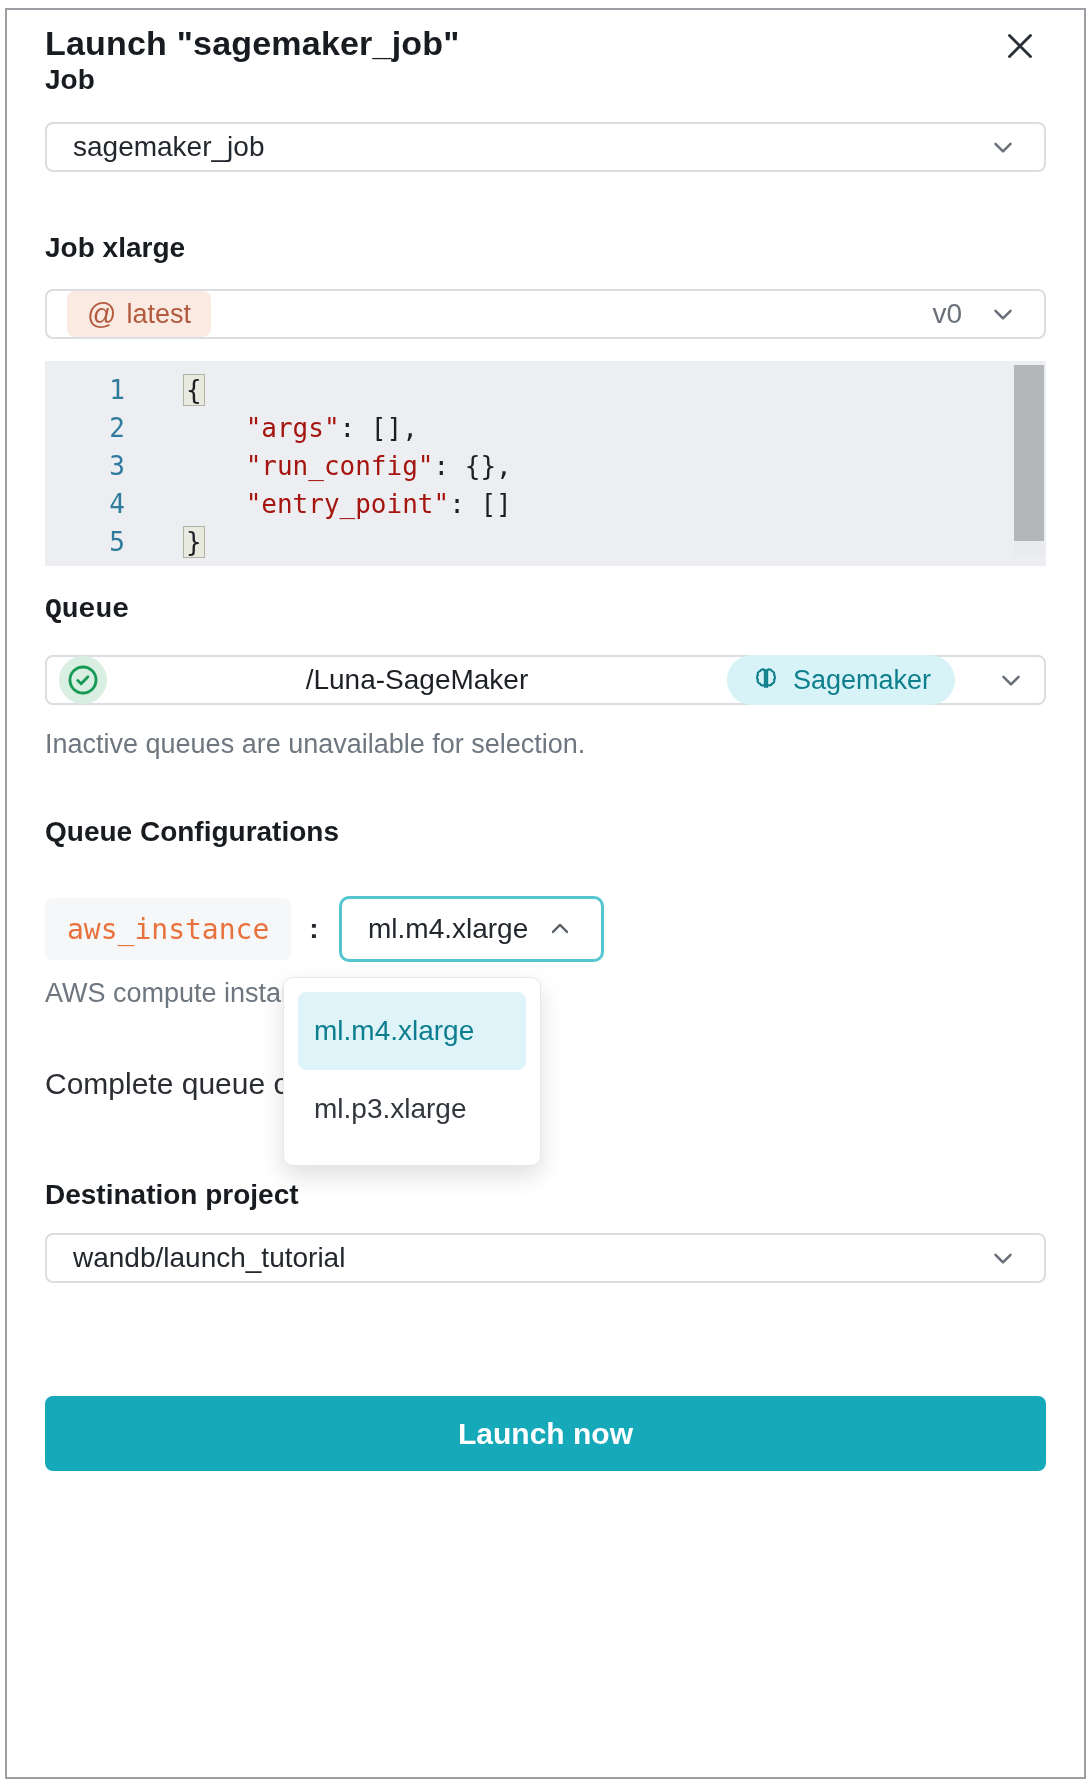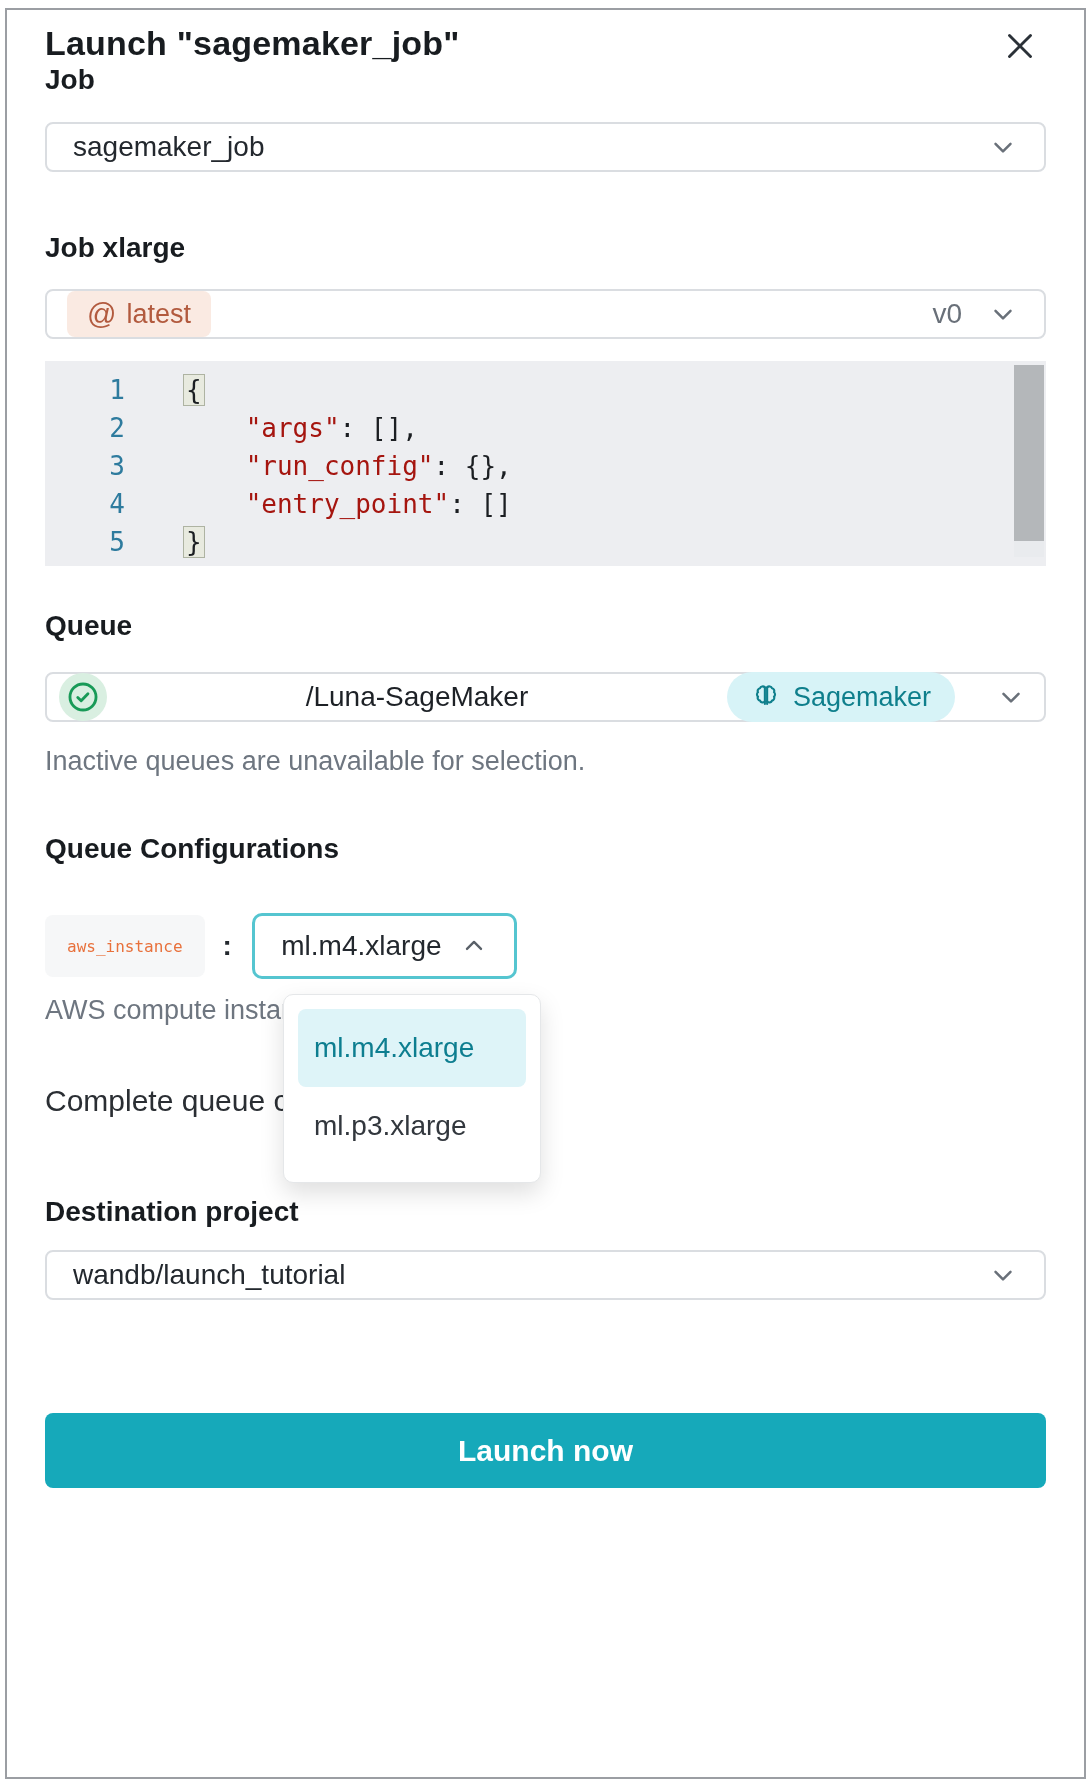--- a/index.html
+++ b/index.html
@@ -40,36 +40,36 @@
             padding-top:10px; overflow:hidden; }
   .cl { display:flex; line-height:38px; height:38px; }
   .cl .gut { width:80px; text-align:right; color:#2e7b9e; flex:none; }
   .cl .code { padding-left:58px; white-space:pre; color:#1b1e22; }
   .tok-key { color:#a5150f; }
   .tok-bracket { background:#e8eadf; border:1px solid #aeb3a2; padding:0 2px; }
   .sbar { position:absolute; top:4px; right:2px; width:30px; height:192px; background:#e9ebee; }
   .sbar .thumb { width:100%; height:176px; background:#b4b7ba; }
 
   
-  .q-label { margin-top:44px; }
+  .q-label { margin-top:28px;font-family:Liberation Mono, monospace; }
   .q-ctl { margin-top:30px; padding:0 18px 0 12px;gap:15px; }
   .q-check { width:48px; height:48px; border-radius:50%; background:#d9efe1;
              display:flex; align-items:center; justify-content:center; flex:none; }
   .q-name { flex:1; text-align:center; font-size:28px; color:#1d2126; }
   .badge-sm { display:inline-flex; align-items:center; gap:12px; background:#d7f3f7; color:#0e7f8c;
               border-radius:26px; height:50px; padding:0 24px; font-size:27px; margin-right:26px; }
   .q-helper { margin-top:24px; font-size:27px; color:#6e7680; }
 
   
   .qc-label { margin-top:56px; }
   .qc-area { position:relative; }
   .qc-row { display:flex; align-items:center; margin-top:48px; }
   .qc-pill { background:#f6f7f8; border-radius:8px; height:62px; display:flex; align-items:center;
              padding:0 22px; font-family:"DejaVu Sans Mono","Liberation Mono",monospace;
-             font-size:16px; color:#e8713c; }
+             font-size:28px; color:#e8713c; }
   .qc-colon { font-size:28px; font-weight:700; color:#23282e; margin:0 20px 0 18px; }
   .qc-select { display:flex; align-items:center; justify-content:center; gap:18px;
                width:265px; height:66px; border:3px solid #55c5d0; border-radius:10px;
                background:#fff; font-size:28px; color:#23282e; cursor:pointer; }
   .qc-helper { margin-top:16px; font-size:27px; color:#6e7680; white-space:nowrap; }
   .complete-text { margin-top:58px; font-size:30px; color:#2a2e33; white-space:nowrap; }
   .qc-panel { position:absolute; left:238px; top:81px; width:258px; height:189px; z-index:5;
               background:#fff; border:1px solid #e5e7e9; border-radius:10px;
               box-shadow:0 10px 24px rgba(0,0,0,.13); padding:14px; }
   .qc-opt { height:78px; display:flex; align-items:center; padding-left:16px;

